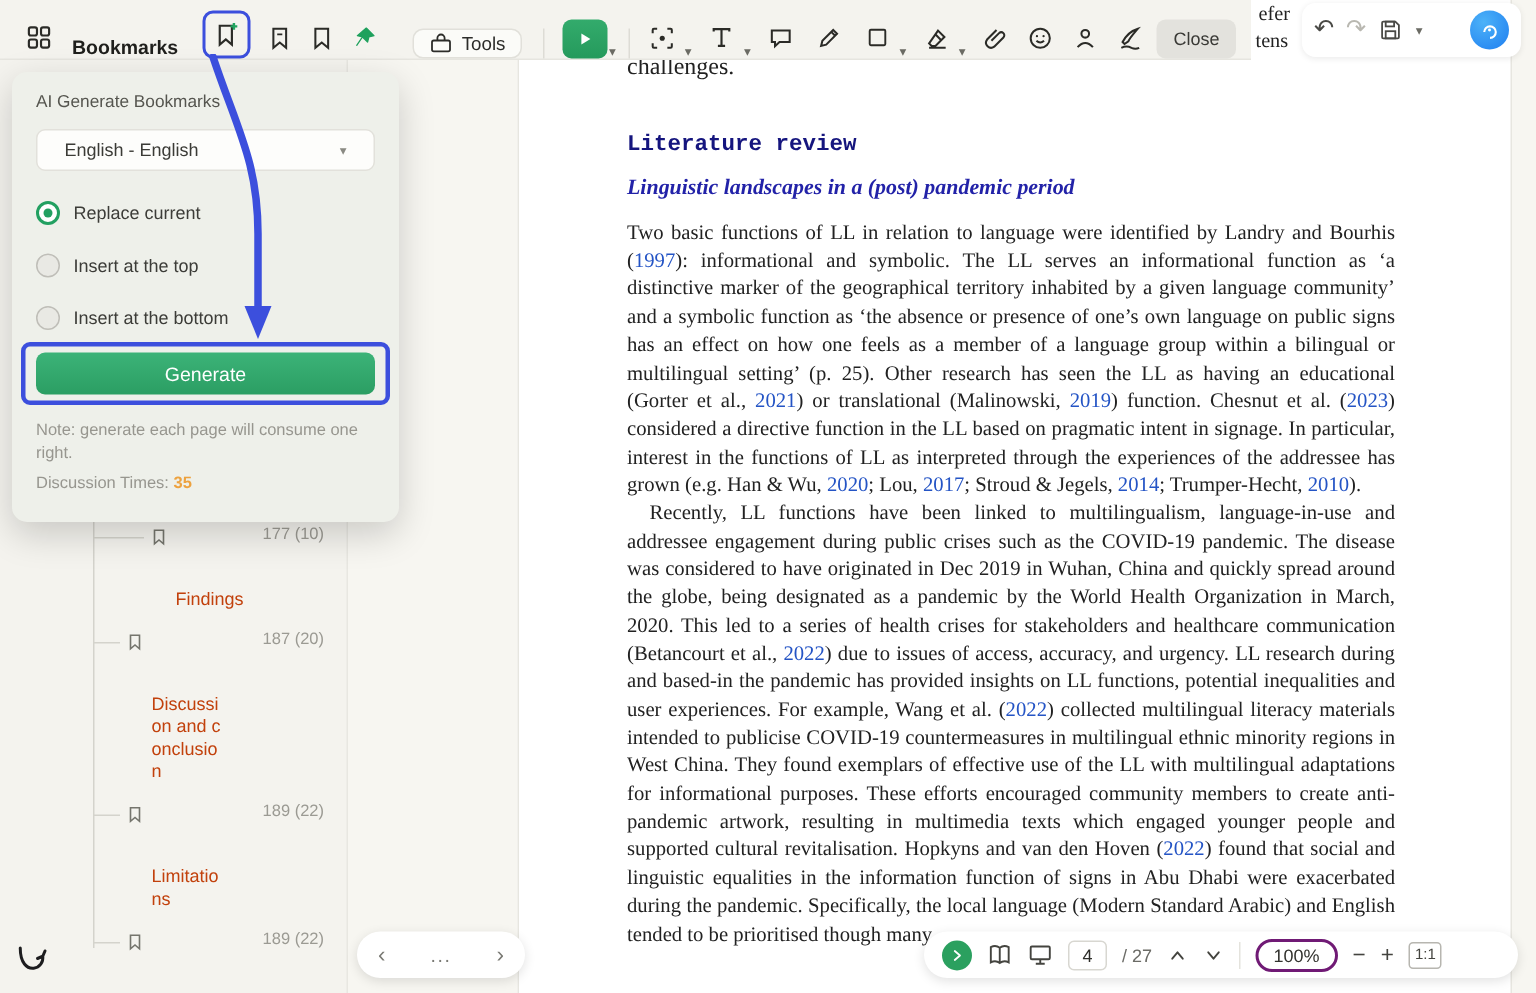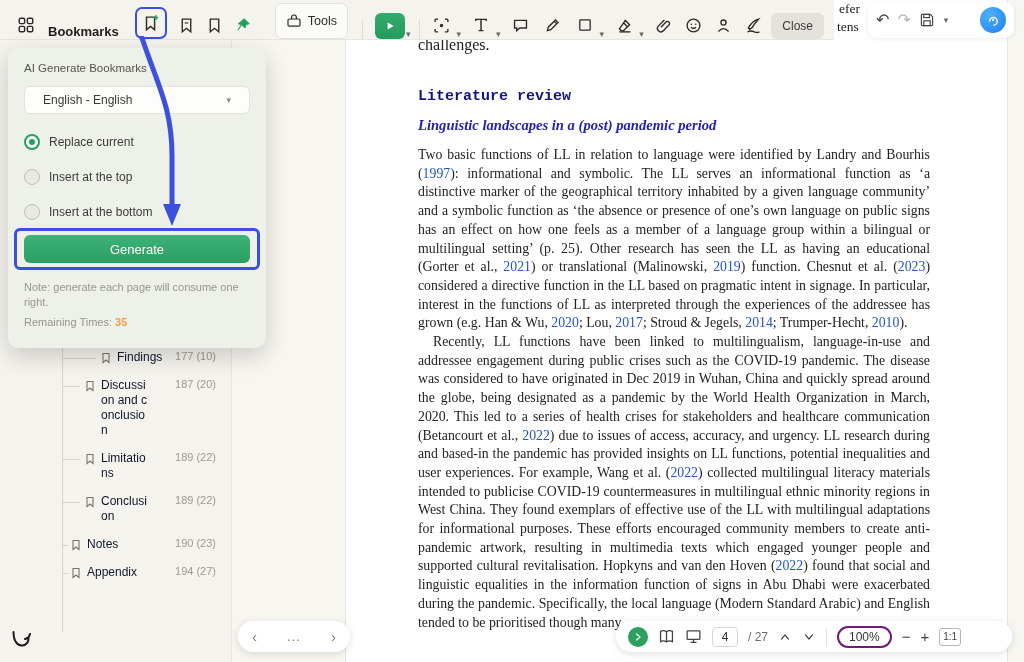--- a/index.html
+++ b/index.html
@@ -48,21 +48,21 @@
     border-radius:6px; color:#2b2b27; flex:0 0 auto;
   }
   .tb-sep { width:1px; height:20px; background:#dddcd5; margin:0 8px; flex:0 0 auto; }
   .tb-chev { font-size:9px; color:#6b6b64; margin-left:1px; flex:0 0 auto; }
   .bookmarks-label { font-size:13px; font-weight:600; color:#1f1f1c; margin-left:8px; }
   .tb-boxed {
     width:32px; height:32px; border:2.5px solid #3c4fdd; border-radius:7px;
     display:flex; align-items:center; justify-content:center; margin-left:16px;
   }
   .tools-btn {
-    display:flex; align-items:center; gap:6px; height:36px; padding:0 10px;
+    display:flex; align-items:center; gap:6px; height:20px; padding:0 10px;
     background:#fbfbf8; border:1px solid #e1e0da; border-radius:7px;
     font-size:12.5px; color:#2c2c29; margin-left:18px; flex:0 0 auto;
   }
   .play-btn {
     width:30px; height:26px; background:linear-gradient(#33ab6c,#259a5c);
     border-radius:6px; display:flex; align-items:center; justify-content:center; flex:0 0 auto;
   }
   .close-btn {
     height:26px; padding:0 11px; background:#e3e2dd; border-radius:6px;
     font-size:12px; color:#3a3a36; display:flex; align-items:center;
@@ -89,22 +89,23 @@
   }
   .tree-vline { position:absolute; left:62px; top:300px; width:1px; height:292px; background:#d4d3cc; }
   .bm-tree { position:absolute; left:0; top:310px; width:232px; }
   .bm-row { display:flex; align-items:flex-start; margin-bottom:13px; position:relative; }
   .bm-row::before { content:""; position:absolute; left:62px; top:8px; height:1px; background:#d4d3cc; }
   .indent-0 { padding-left:70px; } .indent-0::before { width:6px; }
   .indent-1 { padding-left:84px; } .indent-1::before { width:18px; }
   .indent-2 { padding-left:100px; } .indent-2::before { width:34px; }
   .bm-ic { flex:0 0 auto; margin-top:2px; }
   .bm-label {
-    width:50px; margin-left:5px; font-size:12px; line-height:15px; color:#0f172a;
+    width:50px; margin-left:5px; font-size:12px; line-height:15px; color:#c2410c;
     word-break:break-all;
+    margin-top:42px;
   }
   .indent-0 .bm-label { width:80px; }
   .bm-page { margin-left:auto; margin-right:16px; font-size:11px; color:#9b9a93; white-space:nowrap; }
   .app-logo { position:absolute; left:10px; bottom:12px; }
 
   
   .popup {
     position:absolute; left:8px; top:48px; width:258px; height:300px;
     background:#eef0ea; border-radius:10px; box-shadow:0 8px 24px rgba(0,0,0,.18);
     z-index:20; padding:14px 16px;
@@ -421,21 +422,21 @@
       <div class="radio-row">
         <span class="radio radio-off"></span>
         <span class="radio-label">Insert at the bottom</span>
       </div>
     </div>
   <div class="gen-box">
     <div class="gen-btn">Generate</div>
   </div>
   <div class="popup-note">Note: generate each page will consume one right.</div>
   <div class="popup-remaining">
-    <span>Remaining Times:</span><span class="remaining-value">35</span>
+    <span>Discussion Times:</span><span class="remaining-value">35</span>
   </div>
 </div>
 
 <div class="arrow-layer">
   <svg width="100" height="200" viewBox="0 0 100 200">
     <path d="M22 2 C38 50 52 72 52 120 L52 170" fill="none" stroke="#3c4fdd" stroke-width="5" stroke-linecap="round"></path>
     <polygon points="43,168 61,168 52,190" fill="#3c4fdd"></polygon>
   </svg>
 </div>
 

